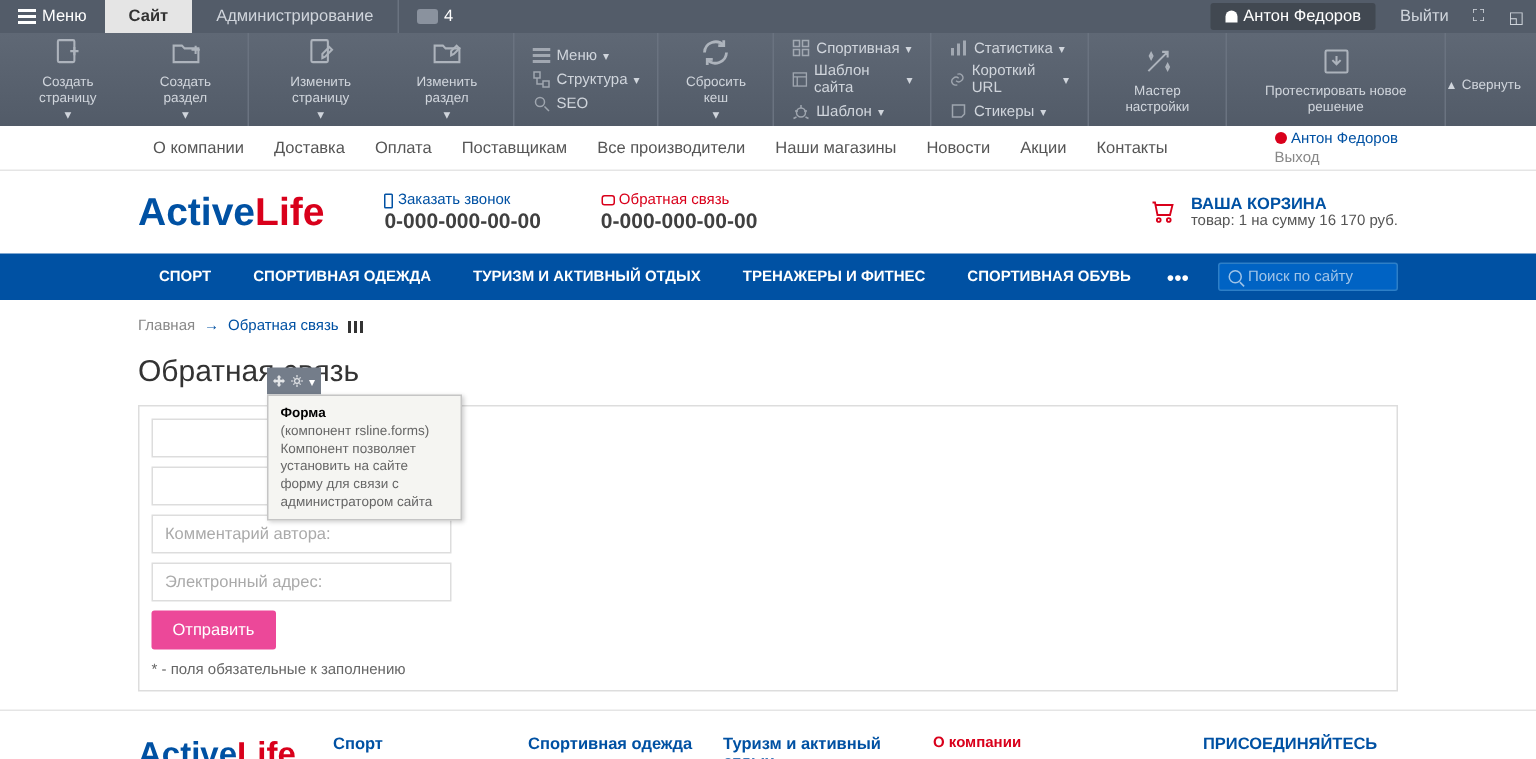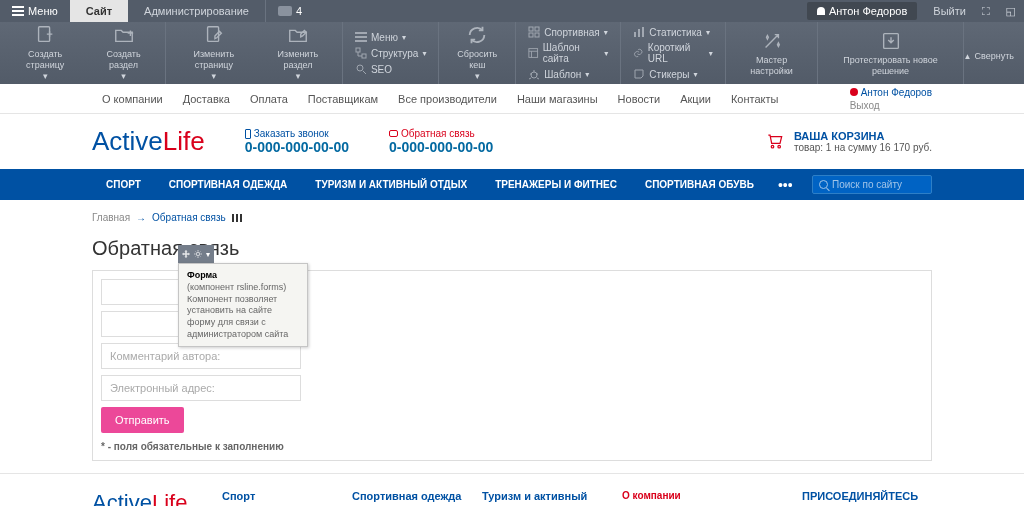--- a/index.html
+++ b/index.html
@@ -41,30 +41,30 @@
 .site-top-inner { width: 840px; display: flex; align-items: center; font-size: 11px; }
 .top-nav-item { color: #555; padding: 0 10px; cursor: pointer; }
 .top-nav-right { margin-left: auto; display: flex; flex-direction: column; align-items: flex-start; gap: 2px; font-size: 10px; }
 .tnr-user { color: #0051a3; display: flex; align-items: center; gap: 3px; }
 .tnr-logout { color: #888; }
 .person-icon { width: 8px; height: 8px; background: #d9001b; border-radius: 50%; }
 
 
 .site-header { display: flex; align-items: center; justify-content: center; padding: 12px 0; }
 .site-header-inner { width: 840px; display: flex; align-items: center; }
-.logo { font-size: 26px; font-weight: normal; }
+.logo { font-size: 26px; font-weight: bold; }
 .logo-a { color: #0051a3; }
 .logo-l { color: #d9001b; }
 .contact-block { margin-left: 40px; font-size: 10px; }
 .contact-label { display: flex; align-items: center; gap: 3px; }
 .contact-label-blue { color: #0051a3; }
 .contact-label-red { color: #d9001b; }
 .phone-icon { width: 6px; height: 10px; border: 1px solid currentColor; border-radius: 1px; }
 .bubble-icon { width: 9px; height: 7px; border: 1px solid currentColor; border-radius: 2px; }
-.contact-phone { font-size: 14px; font-weight: bold; color: #0369a1; }
+.contact-phone { font-size: 14px; font-weight: bold; color: #404040; }
 .cart-block { margin-left: auto; display: flex; align-items: flex-start; gap: 8px; }
 .cart-icon { width: 22px; height: 20px; position: relative; }
 .cart-icon svg { width: 100%; height: 100%; }
 .cart-text { font-size: 10px; }
 .cart-title { color: #0051a3; font-weight: bold; font-size: 11px; }
 .cart-summary { color: #555; }
 
 
 .main-nav { background: #0051a3; display: flex; justify-content: center; }
 .main-nav-inner { width: 840px; display: flex; align-items: center; }
@@ -89,21 +89,21 @@
 .comp-handle { position: absolute; left: 178px; top: 245px; width: 36px; height: 18px; background: #747d8a; display: flex; align-items: center; justify-content: space-around; padding: 0 2px; }
 .ch-icon { width: 8px; height: 8px; opacity: 0.8; }
 .comp-tip { position: absolute; left: 178px; top: 263px; width: 130px; background: #f5f5f2; border: 1px solid #c5c5c5; padding: 6px 8px; font-size: 9px; box-shadow: 1px 1px 3px rgba(0,0,0,0.2); }
 .comp-tip-title { font-weight: bold; margin-bottom: 2px; }
 .comp-tip-text { color: #666; line-height: 1.3; }
 
 
 .form-box { border: 1px solid #ddd; padding: 8px; }
 .form-field { width: 200px; height: 26px; border: 1px solid #ddd; margin-bottom: 6px; padding: 0 8px; font-size: 11px; color: #aaa; display: flex; align-items: center; }
 .btn-submit { background: #ec4899; color: #fff; border: none; padding: 7px 14px; font-size: 11px; border-radius: 2px; cursor: pointer; }
-.form-note { font-size: 10px; color: #666; margin-top: 8px; font-weight: bold; }
+.form-note { font-size: 10px; color: #666; margin-top: 8px; }
 
 
 .footer { border-top: 1px solid #e5e5e5; display: flex; justify-content: center; padding: 16px 0; }
 .footer-inner { width: 840px; display: flex; gap: 20px; }
 .footer-logo-col { width: 110px; }
 .footer-col { font-size: 10px; }
 .footer-col-title { color: #0051a3; font-weight: bold; font-size: 11px; display: block; margin-bottom: 6px; }
 .footer-link { color: #777; display: block; margin-bottom: 4px; cursor: pointer; }
 .footer-link-red { color: #d9001b; }
 .footer-social { margin-left: auto; width: 130px; }

